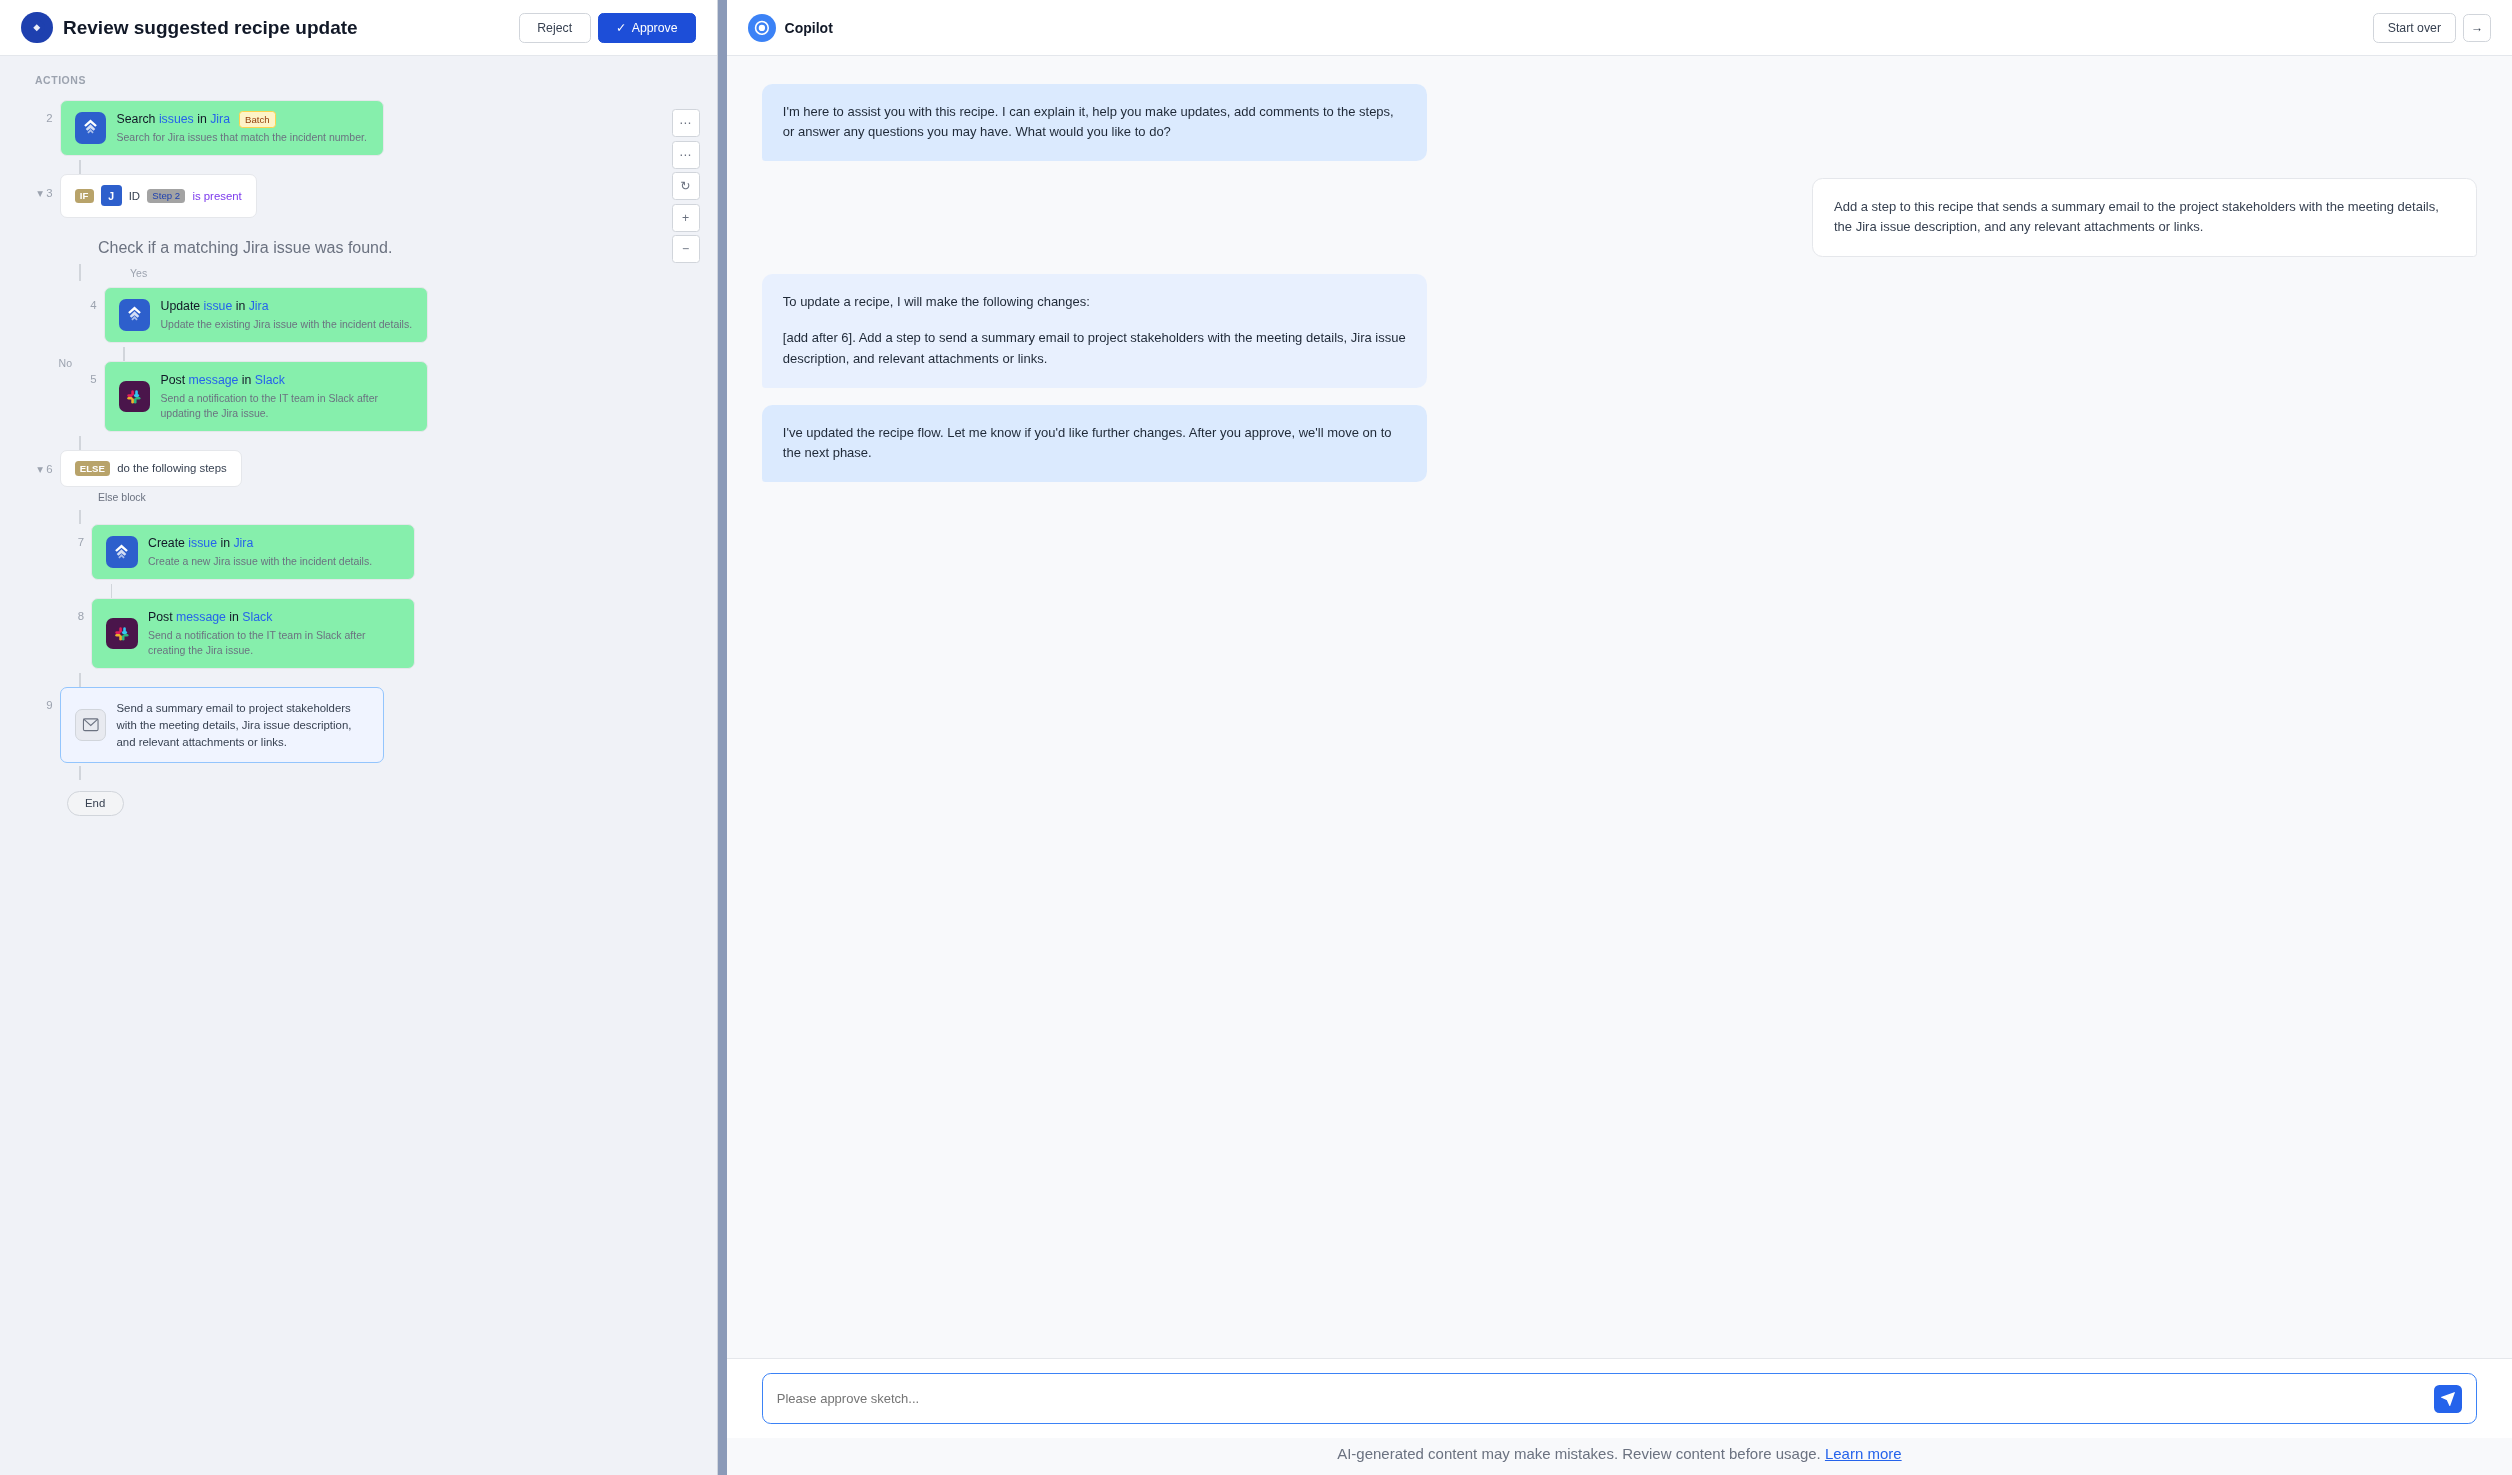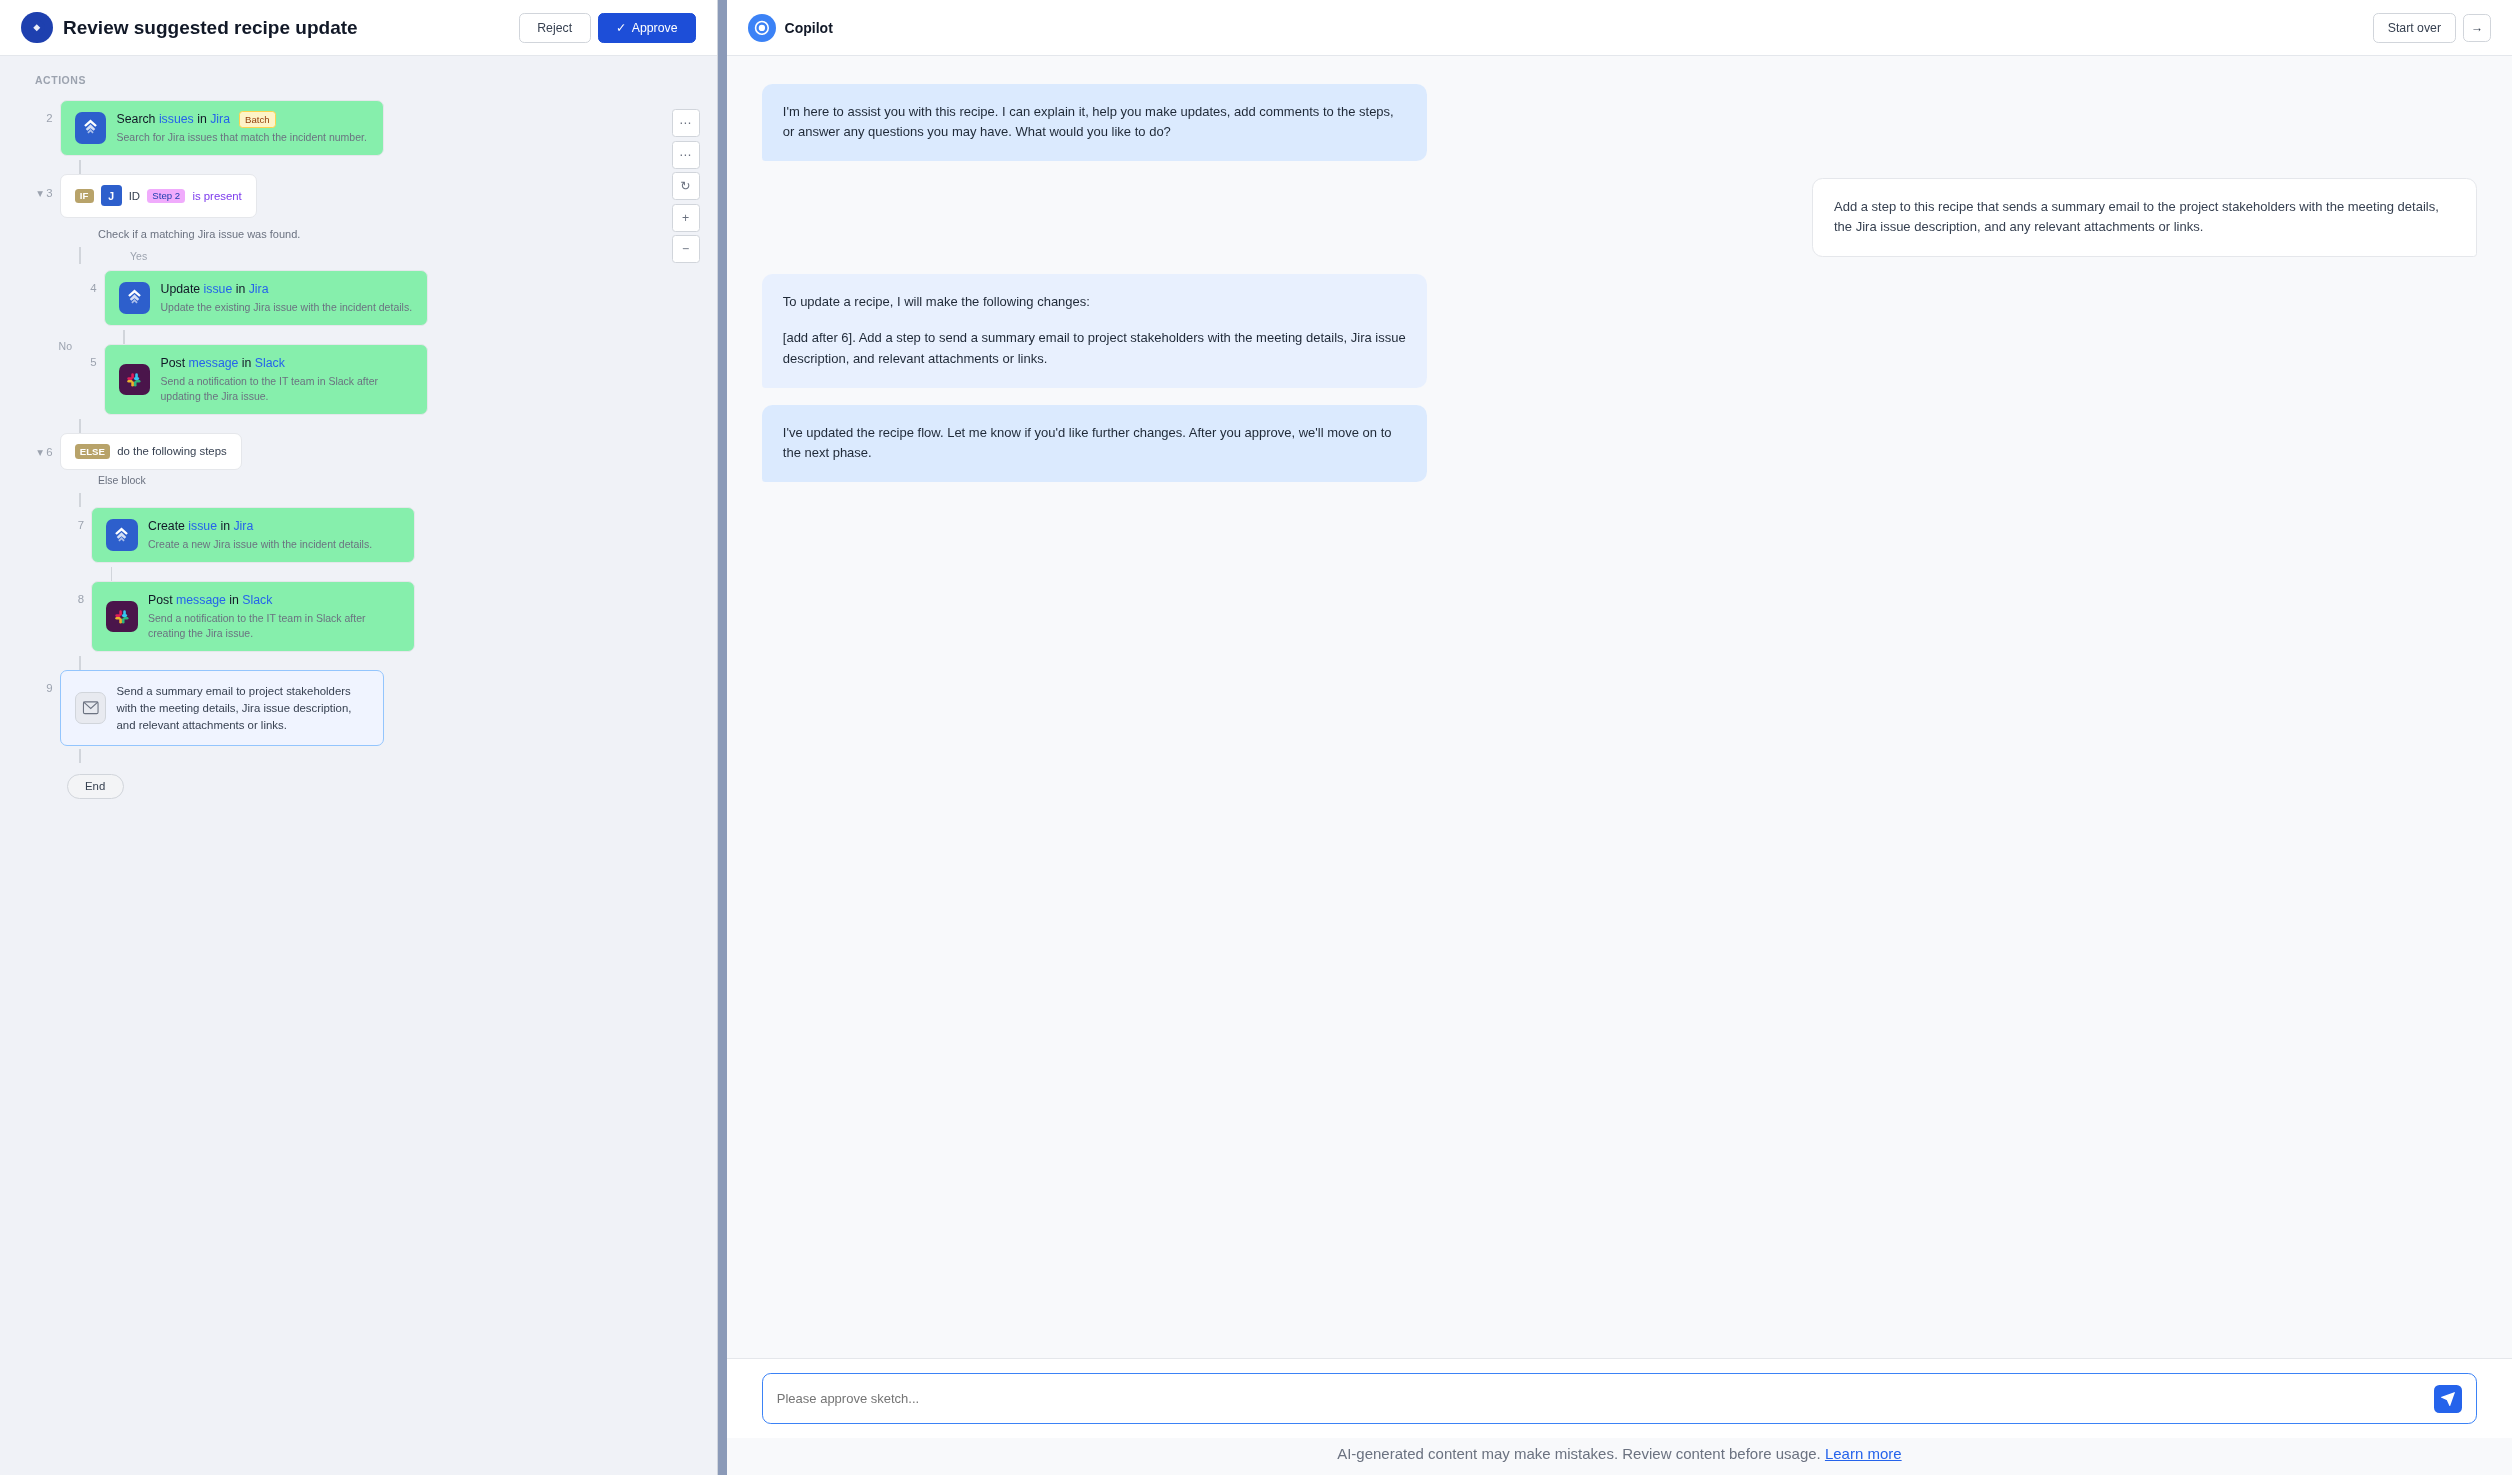--- a/index.html
+++ b/index.html
@@ -226,21 +226,21 @@
     .else-badge {
       background: #b8a36a;
       color: white;
       font-size: 9.6px;
       font-weight: 700;
       padding: 1.8px 5.3px;
       border-radius: 3.5px;
     }
 
     .step2-badge {
-      background: #f0abfc;
+      background: #a3a3a3;
       color: #1e40af;
       font-size: 9.6px;
       padding: 1.8px 5.3px;
       border-radius: 3.5px;
       font-weight: 500;
     }
 
     .is-present-badge {
       color: #7c3aed;
       font-size: 11.4px;
@@ -525,21 +525,21 @@
       <div class="if-block">
         <span class="if-badge">IF</span>
         <div class="jira-mini-icon">
           <span class="jira-icon-svg">J</span>
         </div>
         <span style="font-size:11.4px; color:#374151; font-weight:500;">ID</span>
         <span class="step2-badge">Step 2</span>
         <span class="is-present-badge">is present</span>
       </div>
     </div>
-    <div style="font-size:11px;color:#6b7280;margin-left:63px;margin-top:10px;margin-bottom:7px;">Check if a matching Jira issue was found.</div>
+    <div style="font-size:16px;color:#6b7280;margin-left:63px;margin-top:21px;margin-bottom:7px;">Check if a matching Jira issue was found.</div>
 
     
     <div style="display:flex; margin-left:44px; margin-bottom:5.3px; gap:7px;">
       <div style="width:1.8px;background:#d1d5db;height:17.5px;margin-right:44px;"></div>
       <span style="font-size:10.5px;color:#9ca3af;margin-left:-1.8px;margin-top:3.5px;">Yes</span>
     </div>
 
     <div style="display:flex;align-items:flex-start;">
 
       <div style="width:44px;display:flex;flex-direction:column;align-items:flex-end;padding-right:7px;padding-top:70px;justify-content:center;">

